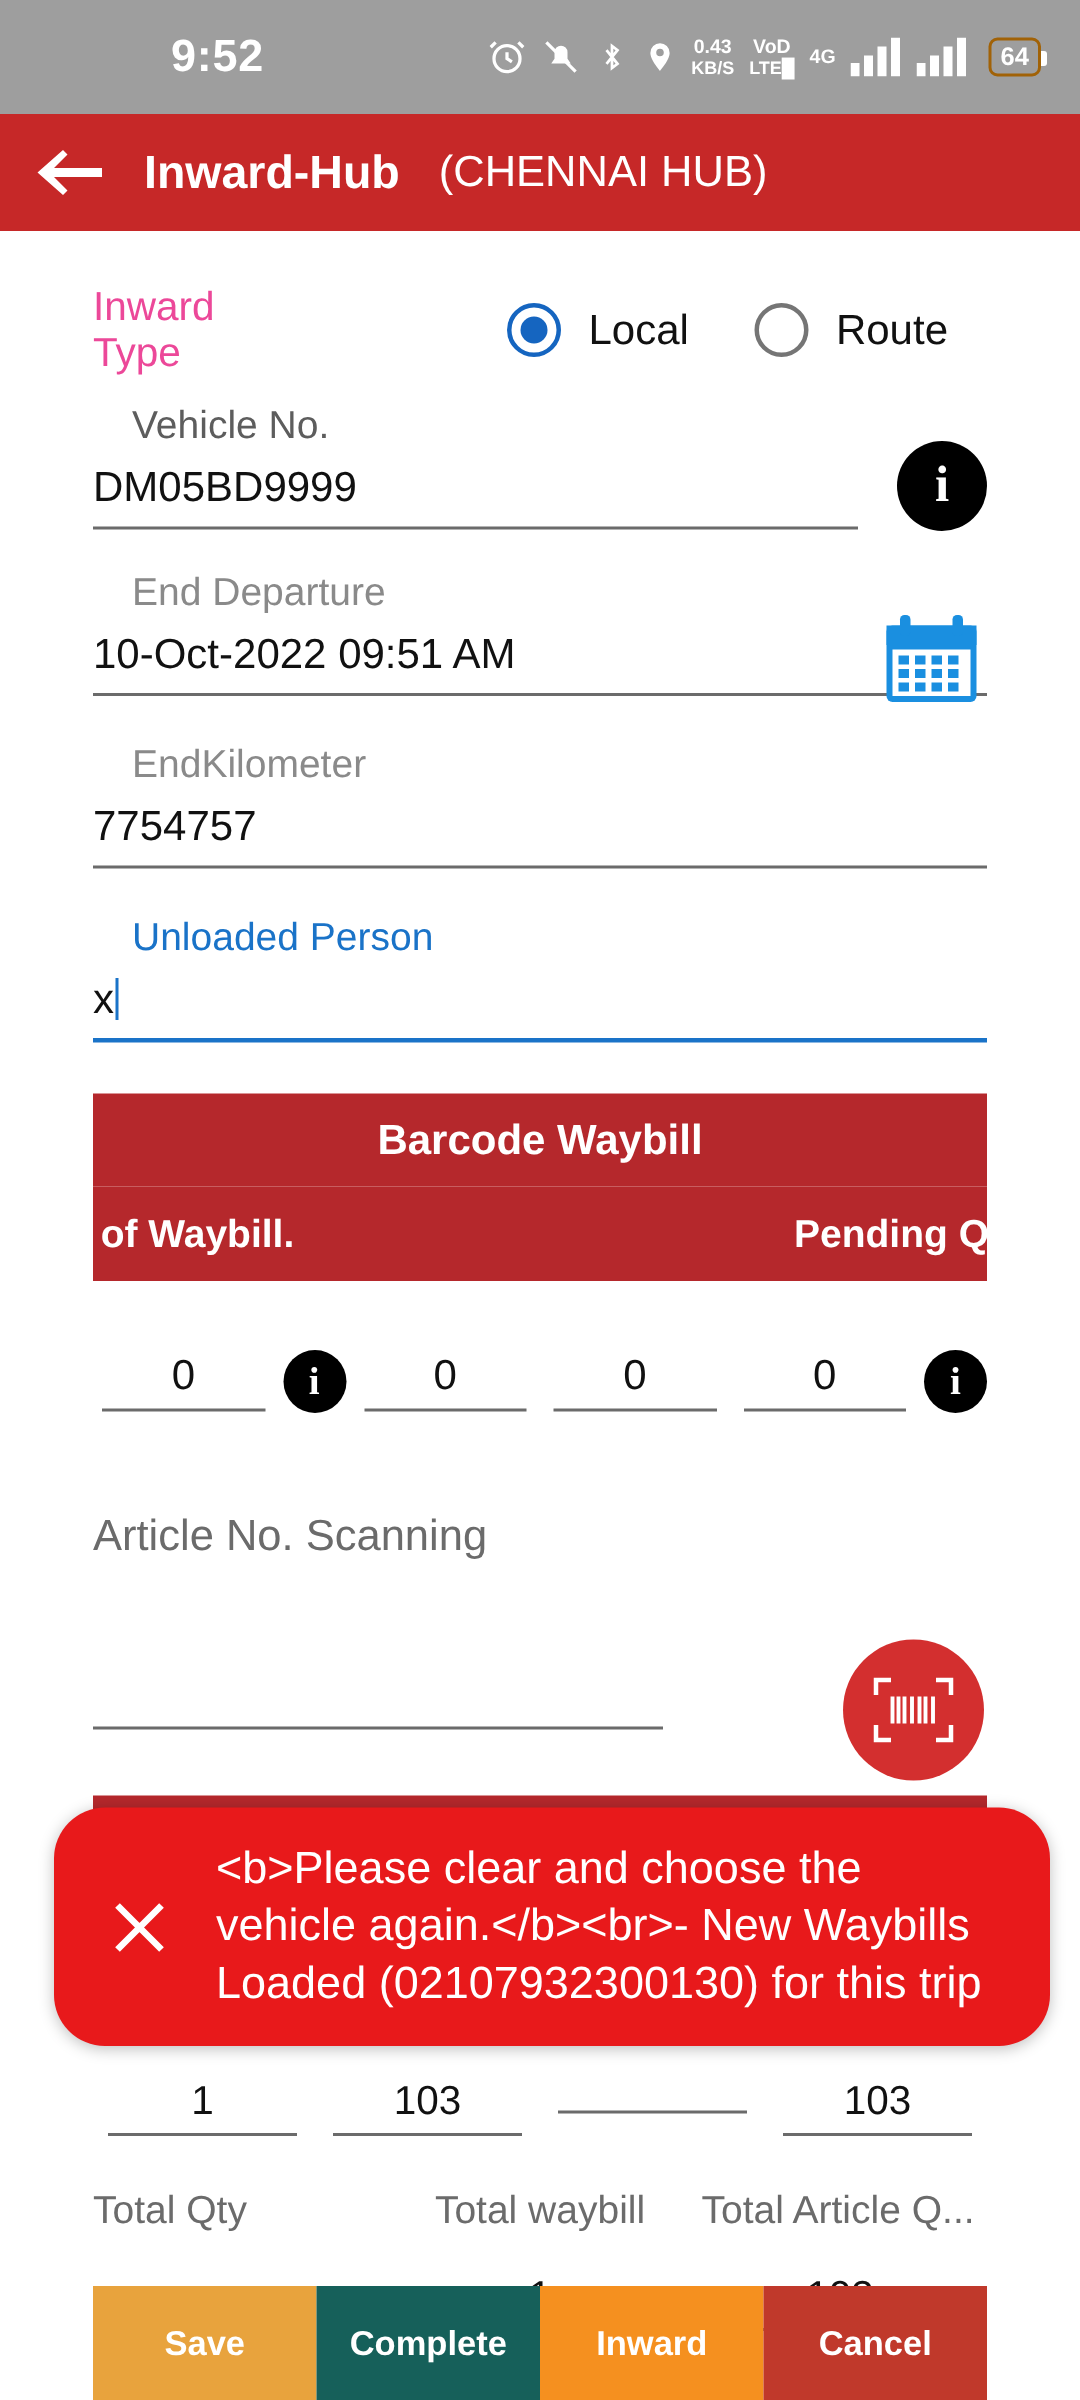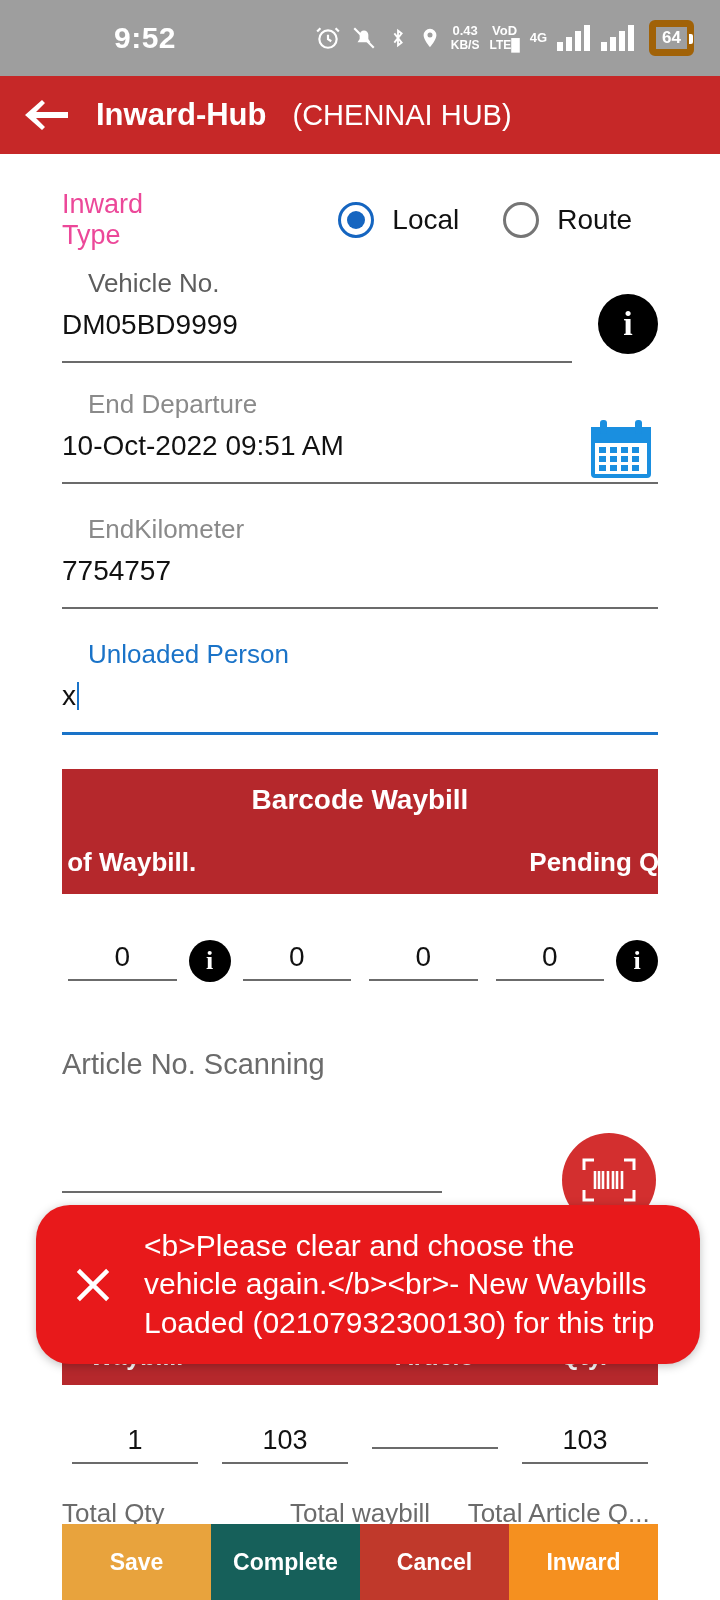--- a/index.html
+++ b/index.html
@@ -16,21 +16,21 @@
     height: 76px; background: #9e9e9e; color: #fff;
     display: flex; align-items: center; justify-content: space-between;
     padding: 0 26px;
   }
   .status-time { font-size: 30px; font-weight: 600; letter-spacing: .5px; margin-left: 88px;}
   .status-icons { display: flex; align-items: center; gap: 10px; }
   .status-icons svg { display: block; }
   .sig-label { font-size: 13px; line-height: 1.05; text-align: center; font-weight: 700;}
   .sig-label .l2 { font-size: 12px; }
   .battery {
-    border: 7px solid #a16207; border-radius: 6px; padding: 1px 6px;
+    border: 2px solid #a16207; border-radius: 6px; padding: 1px 6px;
     font-size: 17px; font-weight: 600; position: relative; margin-left: 4px;
   }
   .battery::after {
     content:""; position:absolute; right:-6px; top:7px; width:4px; height:10px;
     background:#fff; border-radius:0 2px 2px 0;
   }
 
   
   .appbar {
     height: 78px; background: #c62828; display: flex; align-items: center;
@@ -55,21 +55,21 @@
   .radio.checked { border-color: #1565c0; }
   .radio.checked::after {
     content:""; width: 18px; height: 18px; border-radius: 50%; background: #1565c0;
   }
   .radio-label { font-size: 28px; color: #111; margin-right: 26px; }
 
   .field { margin-top: 18px; position: relative; }
   .field-label { font-size: 26px; color: #8a8a8a; margin-bottom: 10px; margin-left: 26px; }
   .field-label.active { color: #1a73c8; }
   .field-value {
-    font-size: 28px; color: #111; padding-bottom: 20px;
+    font-size: 28px; color: #111; padding-bottom: 10px;
     border-bottom: 2px solid #6b6b6b;
   }
   .field-value.focus { border-bottom: 3px solid #1a73c8; }
   .field-value.short { width: 510px; }
   .caret {
     display:inline-block; width:2px; height: 28px; background:#1a73c8;
     vertical-align: -5px; margin-left: 1px;
   }
   .info-badge {
     position:absolute; right: 0; top: 26px;
@@ -338,17 +338,17 @@
       <svg width="44" height="44" viewBox="0 0 24 24" stroke="#fff" stroke-width="2.4" fill="none">
           <path d="M4 4l16 16M20 4L4 20"></path>
         </svg>
     </span>
     <span class="toast-msg">&lt;b&gt;Please clear and choose the vehicle again.&lt;/b&gt;&lt;br&gt;- New Waybills Loaded (02107932300130) for this trip</span>
   </div>
 
   <div class="btnbar">
     <span class="btn save">Save</span>
     <span class="btn complete">Complete</span>
+    <span class="btn inward">Inward</span>
     <span class="btn cancel">Cancel</span>
-    <span class="btn inward">Inward</span>
   </div>
 
 </div>
 
 </body></html>

